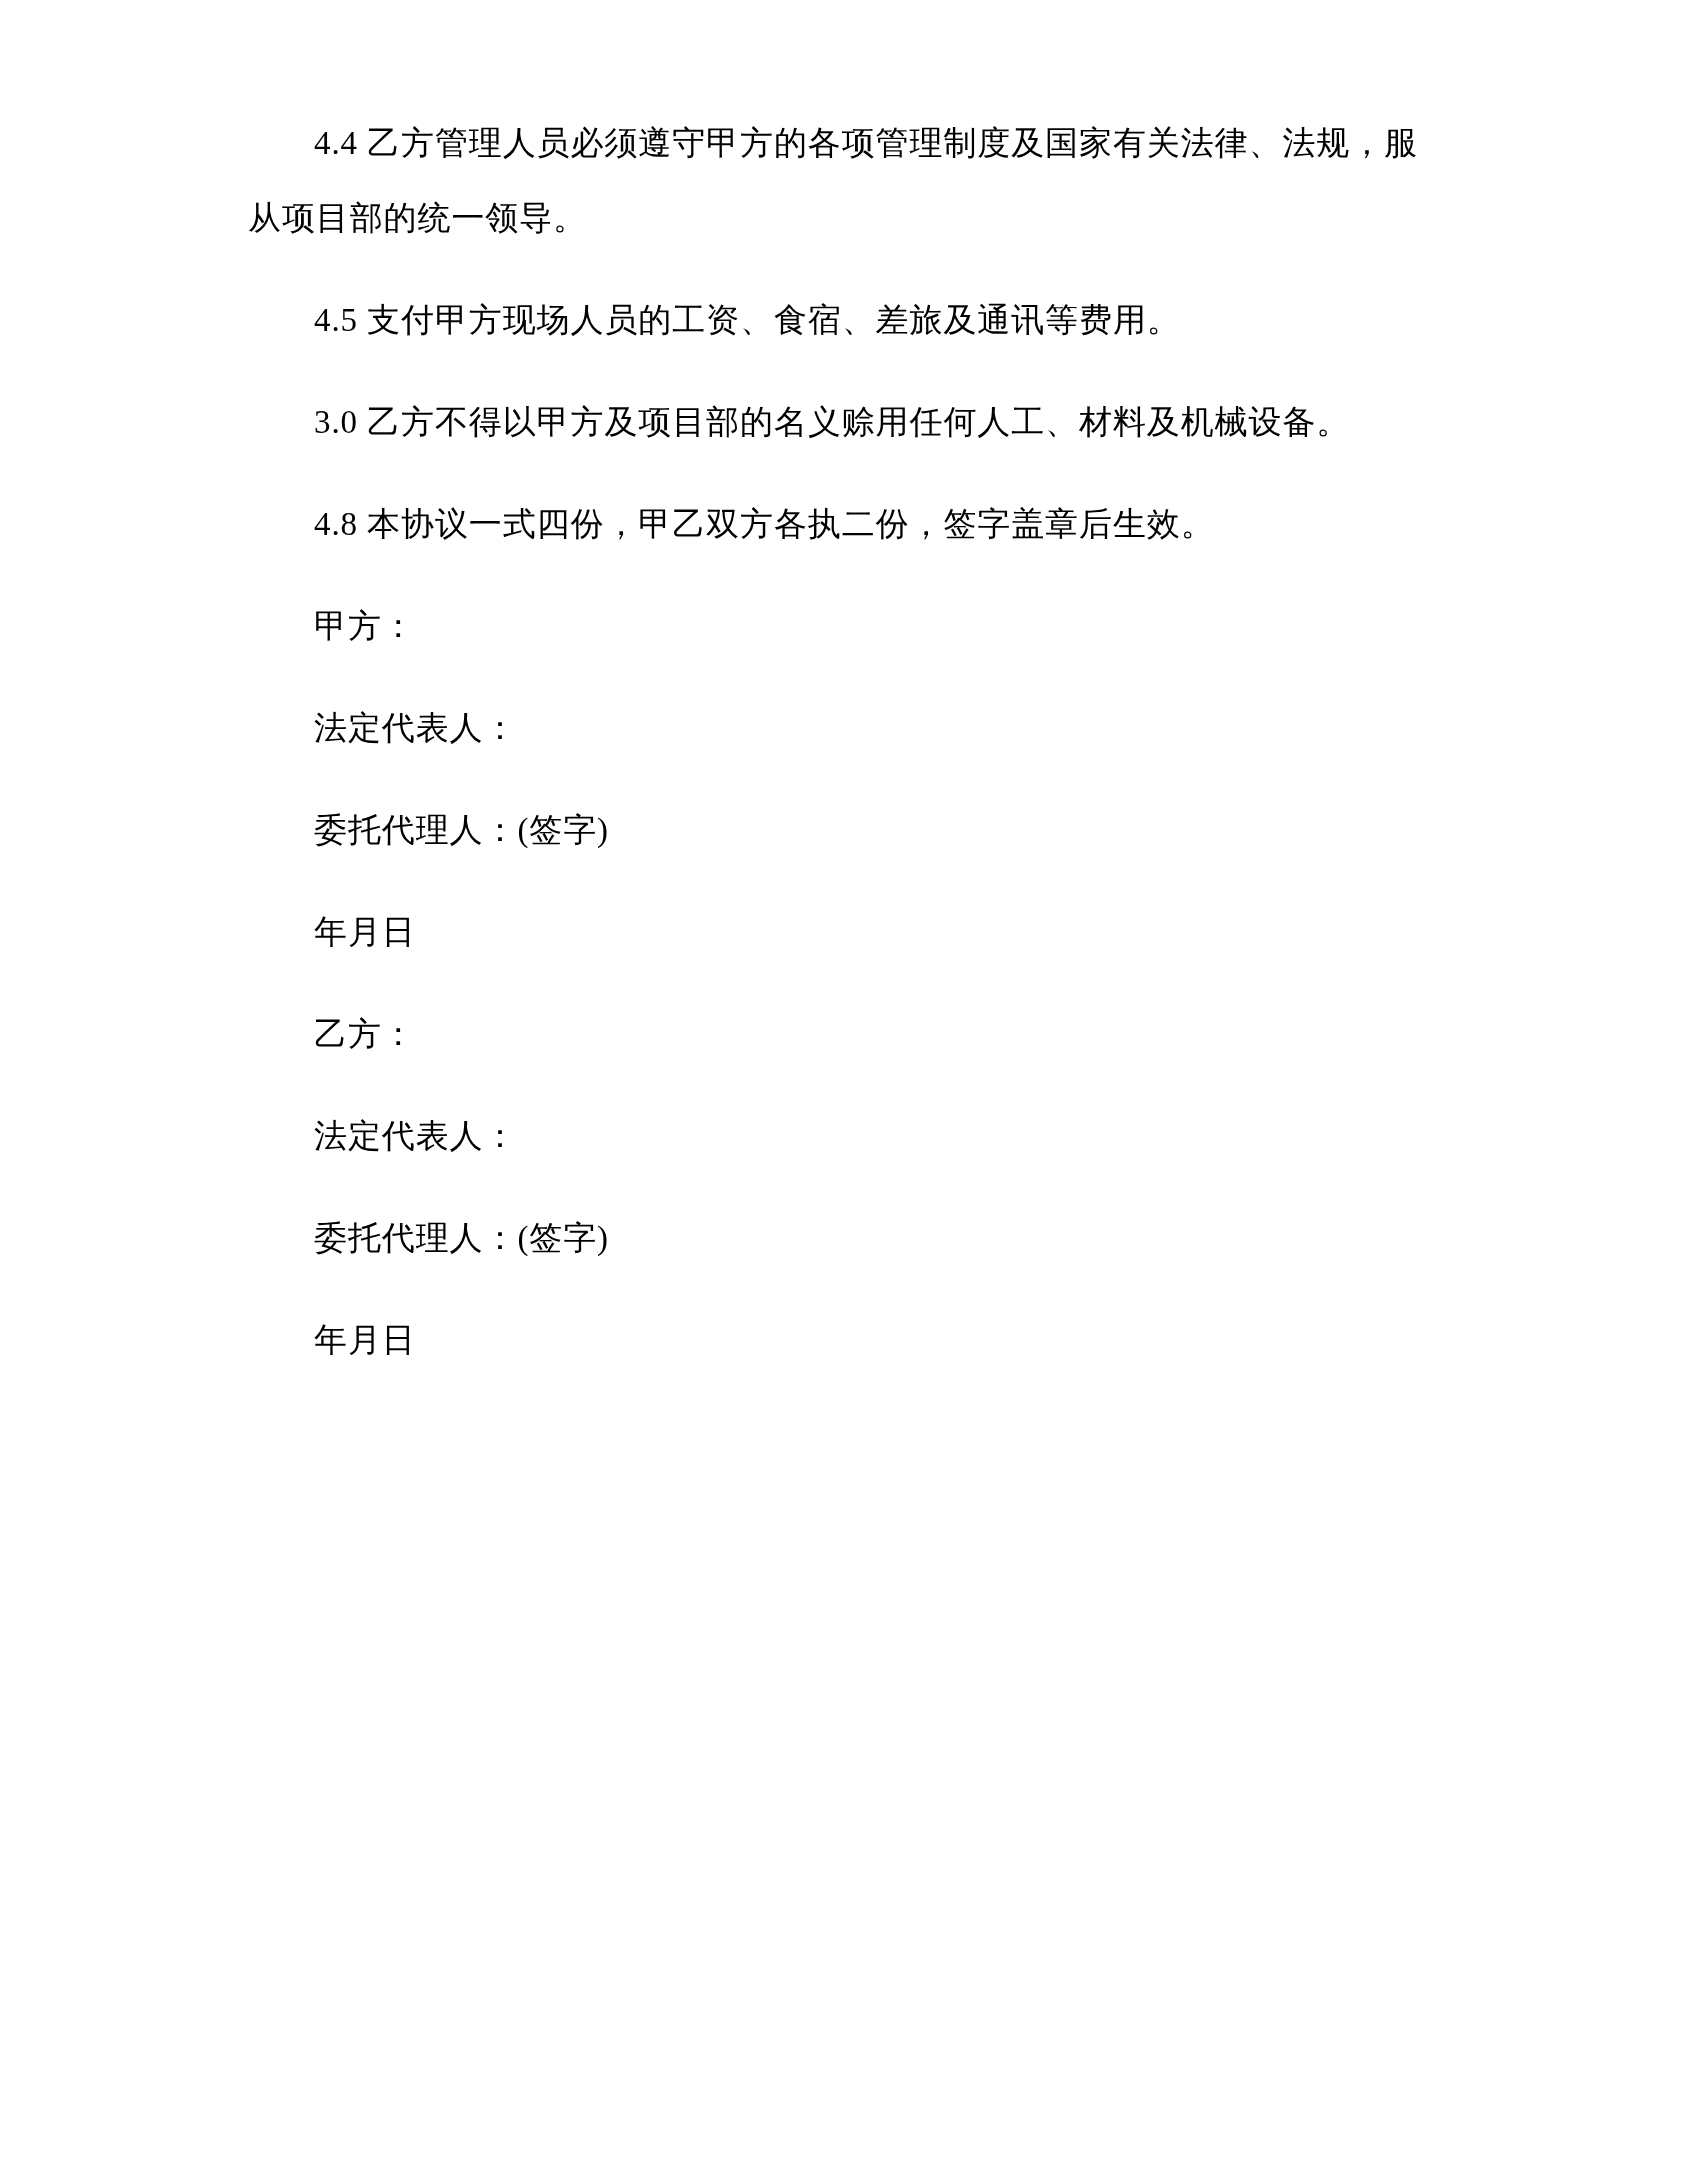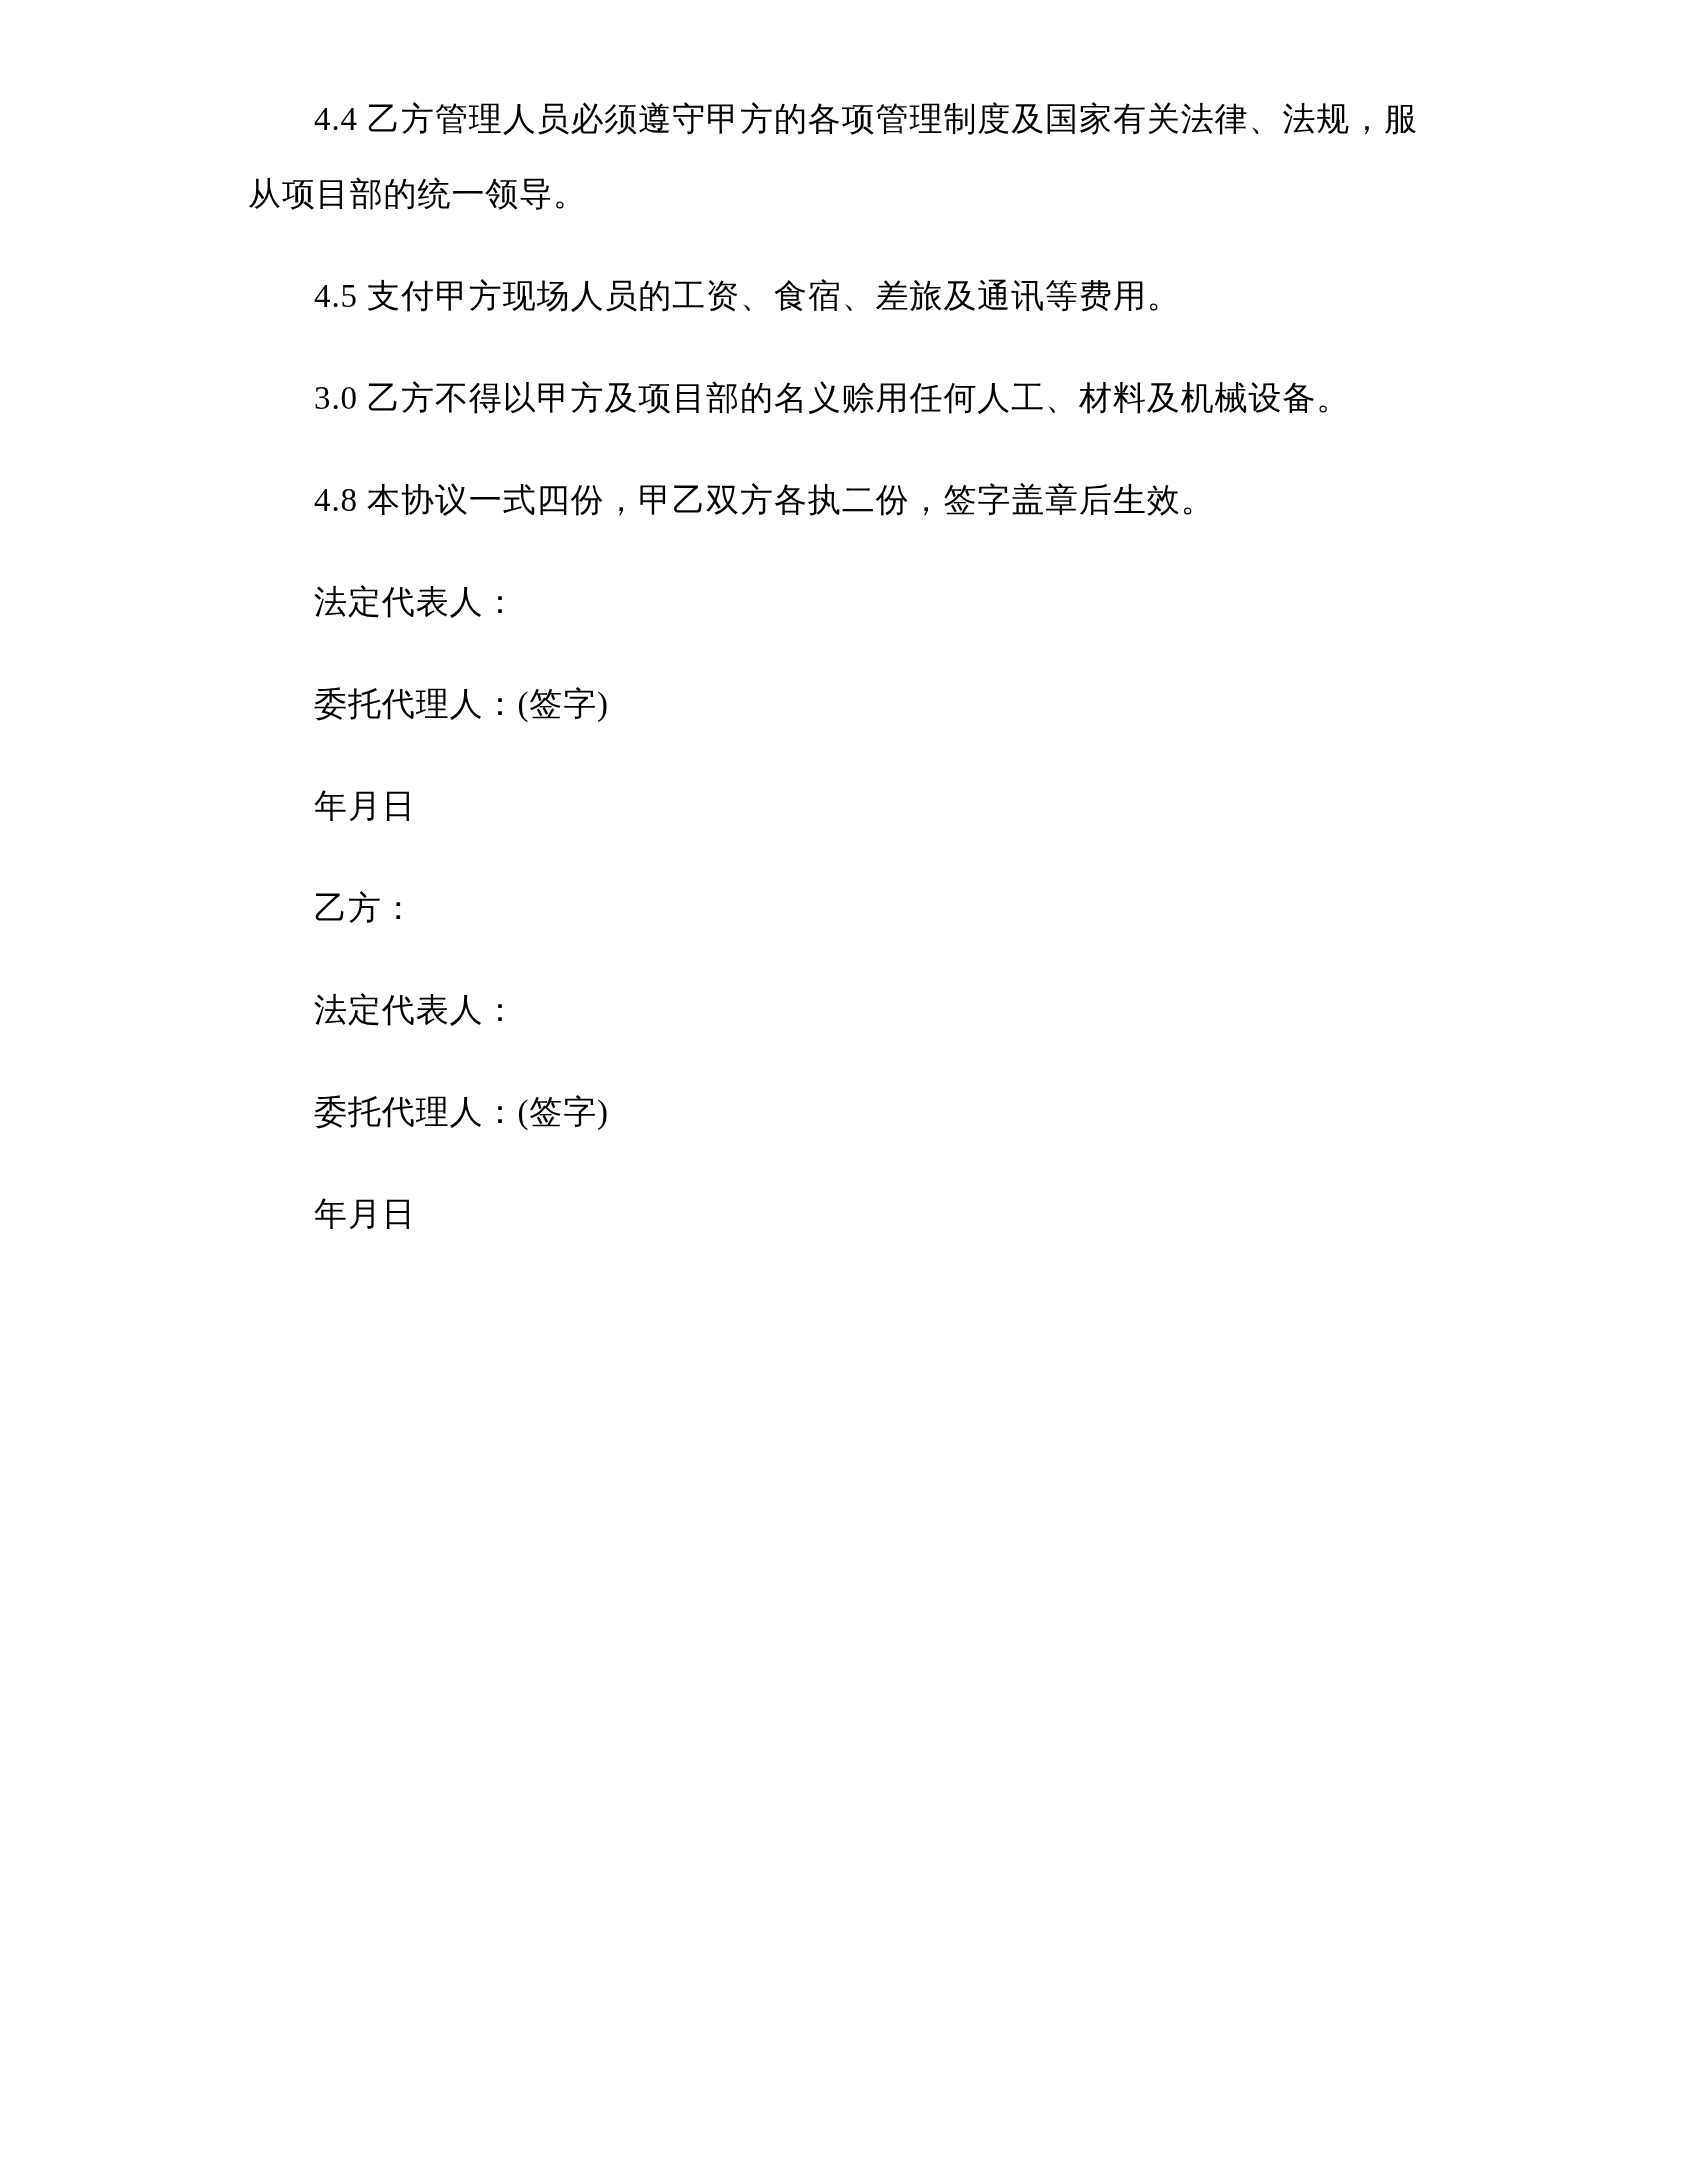--- a/index.html
+++ b/index.html
@@ -7,21 +7,21 @@
     padding: 0;
     background: #ffffff;
   }
   .page {
     position: relative;
     width: 1686px;
     height: 2182px;
     box-sizing: border-box;
     background: #ffffff;
     color: #000000;
-    padding: 82px 248px 0 248px;
+    padding: 106px 248px 0 248px;
     font-family: "Liberation Serif", "DejaVu Serif", serif;
     overflow: hidden;
   }
   .doc-body p {
     margin: 0 0 27px 0;
     padding: 0;
     font-size: 33px;
     line-height: 75px;
     text-indent: 66px; 
     letter-spacing: 0.9px;
@@ -31,20 +31,21 @@
 </style>
 </head>
 <body>
 
 <div class="page">
   <div class="doc-body">
     <p>4.4 乙方管理人员必须遵守甲方的各项管理制度及国家有关法律、法规，服从项目部的统一领导。</p>
     <p>4.5 支付甲方现场人员的工资、食宿、差旅及通讯等费用。</p>
     <p>3.0 乙方不得以甲方及项目部的名义赊用任何人工、材料及机械设备。</p>
     <p>4.8 本协议一式四份，甲乙双方各执二份，签字盖章后生效。</p>
+    <p>甲方：</p>
     <p>法定代表人：</p>
     <p>委托代理人：(签字)</p>
     <p>年月日</p>
     <p>乙方：</p>
     <p>法定代表人：</p>
     <p>委托代理人：(签字)</p>
     <p>年月日</p>
   </div>
 </div>
 

